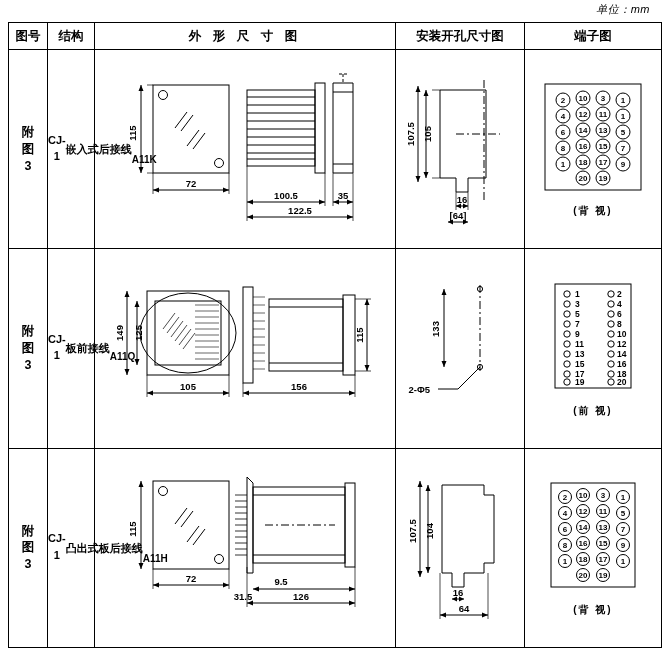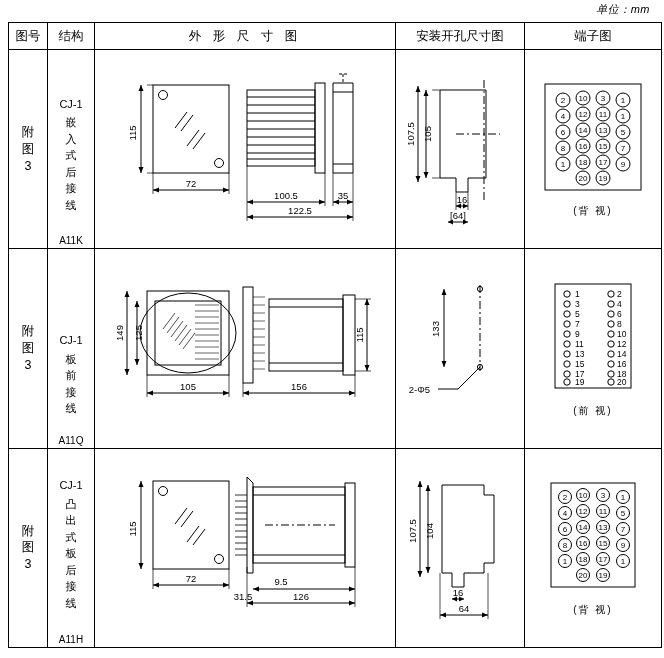--- a/index.html
+++ b/index.html
@@ -20,21 +20,21 @@
     position:absolute;left:8px;top:22px;
     width:648px;height:626px;
     border-collapse:collapse;
     table-layout:fixed;
   }
   table.main td,table.main th{
     border:1px solid #000;
     padding:0;
     vertical-align:middle;
     text-align:center;
-    font-weight:normal;
+    font-weight:bold;
   }
   thead td{height:26px;font-size:12.5px;}
   .hdr-wide{letter-spacing:4px;margin-left:26px;}
 
   .col-no{width:38px;}
   .col-struct{width:46px;}
   .col-dim{width:300px;}
   .col-hole{width:128px;}
   .col-term{width:136px;}
 
@@ -43,21 +43,21 @@
   
   .vtext{
     font-size:12.5px;line-height:1.35;
     writing-mode:horizontal-tb;
   }
   .vstack{display:flex;flex-direction:column;align-items:center;justify-content:center;height:100%;}
   .vstack span{display:block;}
 
   .struct{
     font-size:11px;line-height:1.5;
-    display:flex;flex-direction:column;align-items:center;justify-content:flex-end;height:100%;
+    display:flex;flex-direction:row;align-items:center;justify-content:space-between;height:100%;
   }
   .struct .code{font-size:10px;}
   .struct .model{font-size:11px;margin-bottom:2px;}
 
   .cellwrap{position:relative;width:100%;height:100%;}
   svg{display:block;}
   .termbox{
     position:relative;width:100%;height:100%;
     display:flex;flex-direction:column;align-items:center;justify-content:center;
   }

